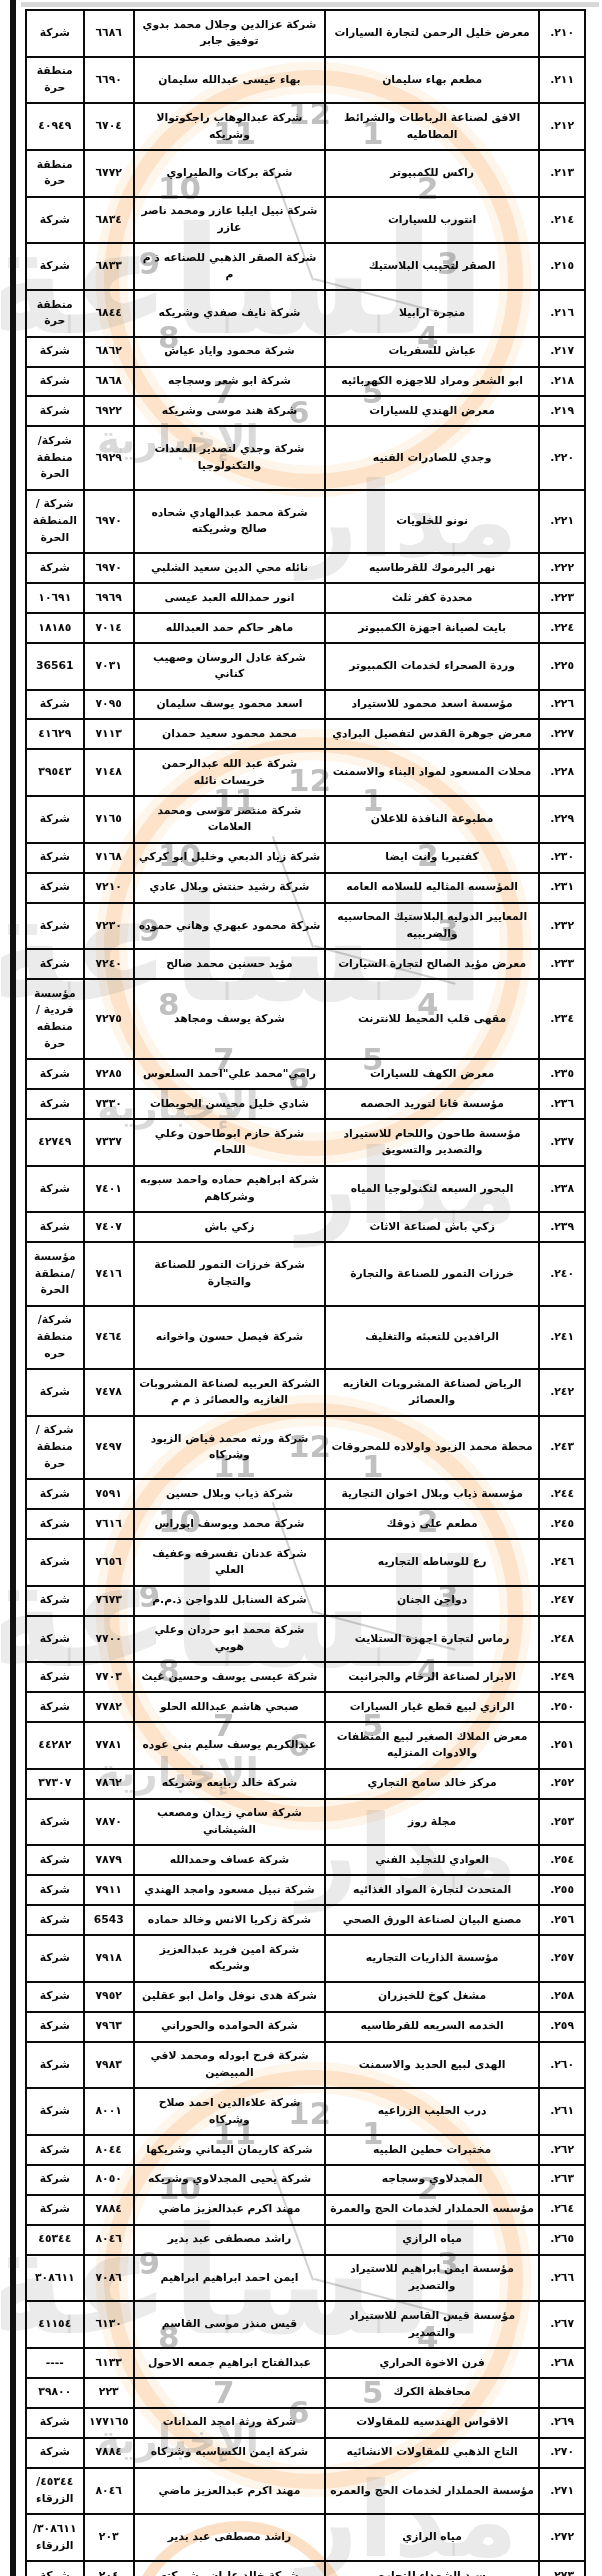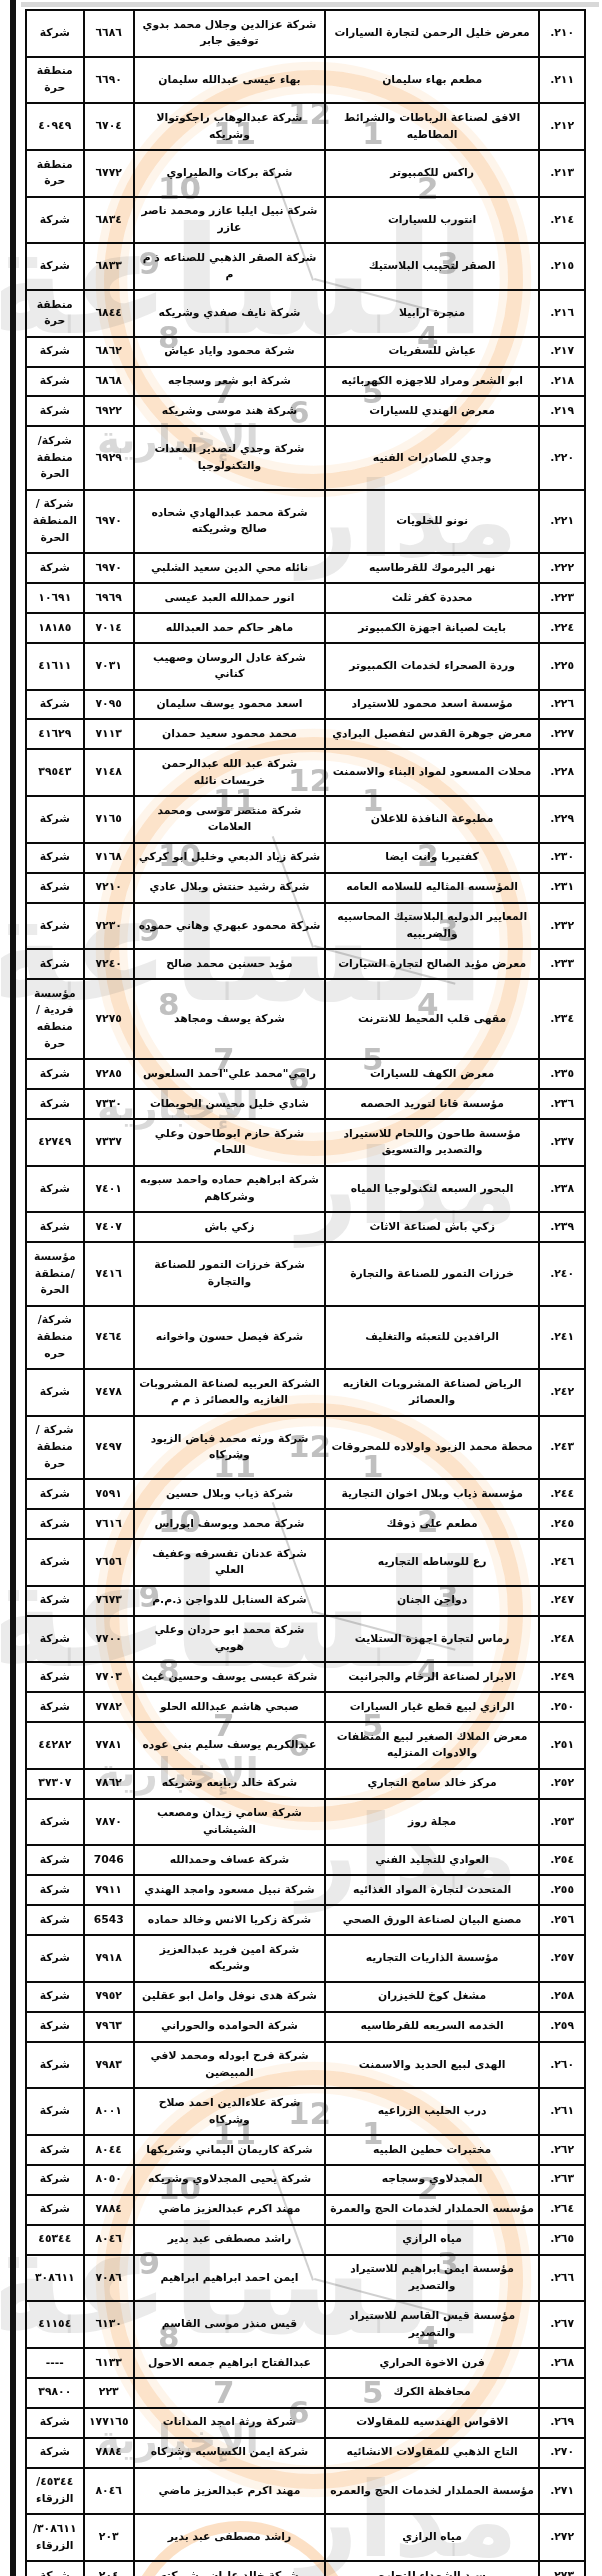--- a/index.html
+++ b/index.html
@@ -267,21 +267,21 @@
         <td>بايت لصيانة اجهزة الكمبيوتر</td>
         <td>ماهر حاكم حمد العبدالله</td>
         <td>٧٠١٤</td>
         <td>١٨١٨٥</td>
       </tr>
       <tr>
         <td>٢٢٥.</td>
         <td>وردة الصحراء لخدمات الكمبيوتر</td>
         <td>شركة عادل الروسان وصهيب كناني</td>
         <td>٧٠٣١</td>
-        <td>٤١٦١١</td>
+        <td>36561</td>
       </tr>
       <tr>
         <td>٢٢٦.</td>
         <td>مؤسسة اسعد محمود للاستيراد</td>
         <td>اسعد محمود يوسف سليمان</td>
         <td>٧٠٩٥</td>
         <td>شركة</td>
       </tr>
       <tr>
         <td>٢٢٧.</td>
@@ -469,21 +469,21 @@
         <td>٢٥٣.</td>
         <td>مجلة روز</td>
         <td>شركة سامي زيدان ومصعب الشيشاني</td>
         <td>٧٨٧٠</td>
         <td>شركة</td>
       </tr>
       <tr>
         <td>٢٥٤.</td>
         <td>العوادي للتجليد الفني</td>
         <td>شركة عساف وحمدالله</td>
-        <td>7046</td>
+        <td>٧٨٧٩</td>
         <td>شركة</td>
       </tr>
       <tr>
         <td>٢٥٥.</td>
         <td>المتحدث لتجارة المواد الغذائيه</td>
         <td>شركة نبيل مسعود وامجد الهندي</td>
         <td>٧٩١١</td>
         <td>شركة</td>
       </tr>
       <tr>

